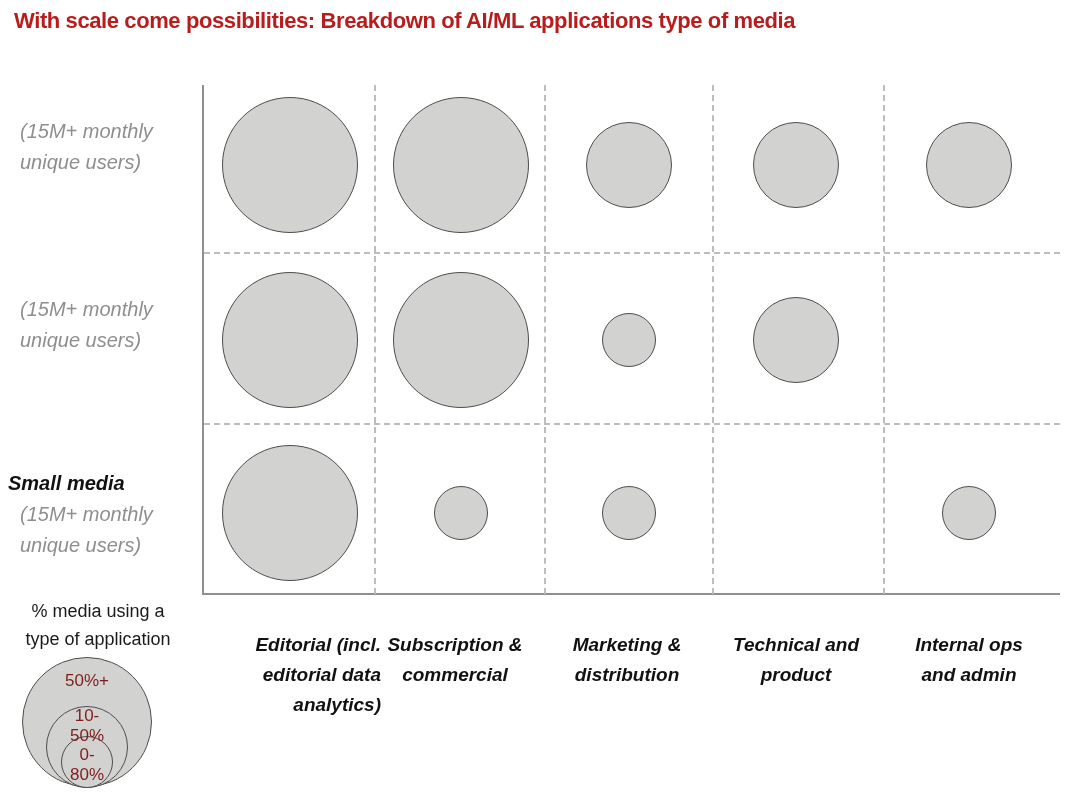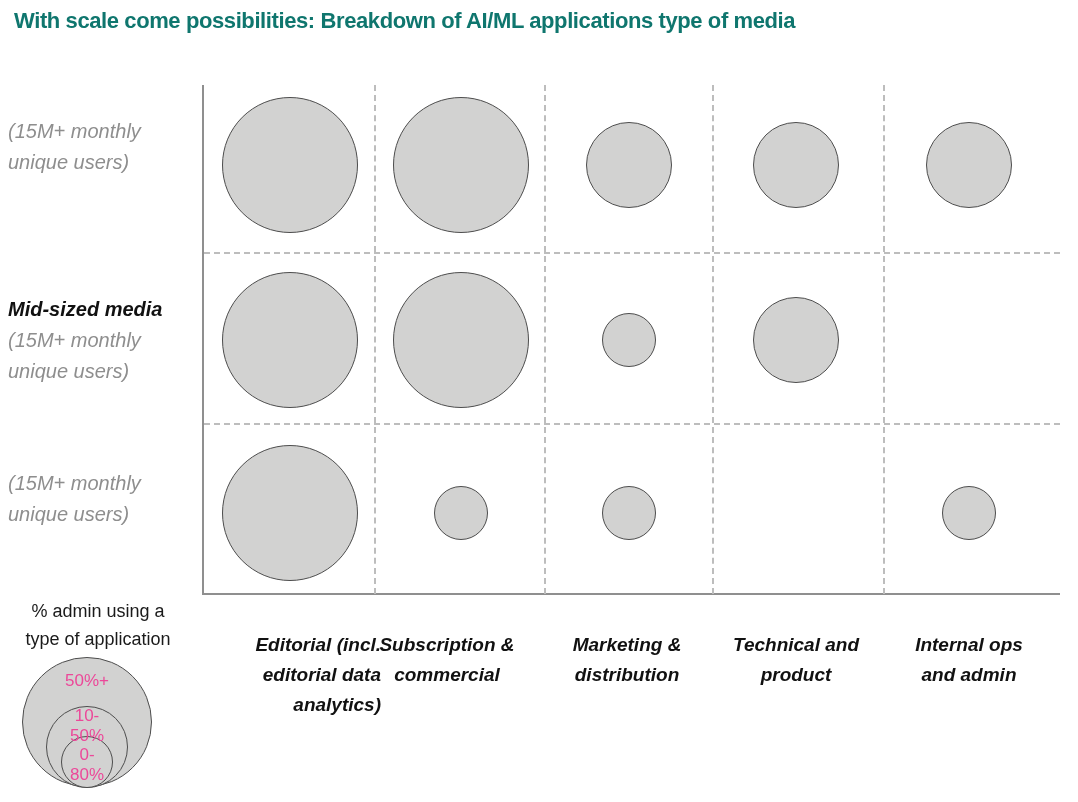--- a/index.html
+++ b/index.html
@@ -5,58 +5,58 @@
   html,body{margin:0;padding:0;}
   body{
     width:1078px;height:802px;position:relative;background:#ffffff;
     font-family:"Liberation Sans", sans-serif;overflow:hidden;
   }
   .abs{position:absolute;}
 
   
   .title{
     left:14px;top:8px;width:1050px;
-    font-size:22px;font-weight:bold;color:#0f766e;letter-spacing:-0.4px;
+    font-size:22px;font-weight:bold;color:#b91c1c;letter-spacing:-0.4px;
   }
 
   
   .axis-v{left:202px;top:85px;width:2px;height:510px;background:#8f8f8f;}
   .axis-h{left:202px;top:593px;width:858px;height:2px;background:#8f8f8f;}
   .vline{width:0;height:509px;top:85px;border-left:2px dashed #bdbdbd;}
   .hline{height:0;width:856px;left:204px;border-top:2px dashed #bdbdbd;}
 
   
   .bubble{
     position:absolute;border-radius:50%;
     background:#d2d2d1;border:1.5px solid #4d4d4d;box-sizing:border-box;
   }
 
   
   .rowlabel{left:8px;width:190px;line-height:31px;}
   .rowlabel .main{font-size:20px;font-weight:bold;font-style:italic;color:#111111;}
-  .rowlabel .sub{font-size:20px;font-style:italic;color:#8e8e8e;white-space:pre-line;}
+  .rowlabel .sub{font-size:20px;font-style:italic;color:#8e8e8e;white-space:pre-line;margin-left:12px;}
 
   
   .collabel{
     top:630px;width:182px;text-align:center;
     font-size:19px;font-weight:bold;font-style:italic;color:#111111;
     line-height:30px;white-space:pre-line;
   }
 
   
   .legend-title{
     left:0px;top:597px;width:196px;text-align:center;
     font-size:18px;color:#1a1a1a;line-height:28px;white-space:pre-line;
   }
   .ring{
     position:absolute;border-radius:50%;
     background:#d2d2d1;border:1.5px solid #4d4d4d;box-sizing:border-box;
   }
   .ring-label{
-    position:absolute;text-align:center;font-size:17px;color:#ec4899;
+    position:absolute;text-align:center;font-size:17px;color:#7f1d1d;
     transform:translate(-50%,-50%);
   }
 </style>
 </head>
 <body>
 
 <div class="abs title">With scale come possibilities: Breakdown of AI/ML applications type of media</div>
 
 <div class="abs" id="plot" style="left:0;top:0;width:1078px;height:802px;">
 
@@ -84,42 +84,42 @@
     <div class="bubble" title="0-10%" style="height: 54px; width: 54px; left: 434px; top: 486px;"></div>
     <div class="bubble" title="0-10%" style="height: 54px; width: 54px; left: 602px; top: 486px;"></div>
     <div class="bubble" title="0-10%" style="height: 54px; width: 54px; left: 942px; top: 486px;"></div>
   </div>
 
 <div class="abs rowlabel" style="top:116px;">
   <div class="sub">(15M+ monthly
 unique users)</div>
 </div>
 <div class="abs rowlabel" style="top:294px;">
-  <div class="main">Mid-sized media</div>
   <div class="sub">(15M+ monthly
 unique users)</div>
 </div>
 <div class="abs rowlabel" style="top:468px;">
+  <div class="main">Small media</div>
   <div class="sub">(15M+ monthly
 unique users)</div>
 </div>
 
 <div class="abs collabel" style="left:199px;text-align:right;">Editorial (incl.
 editorial data
 analytics)</div>
-<div class="abs collabel" style="left:356px;">Subscription &amp;
+<div class="abs collabel" style="left:364px;">Subscription &amp;
 commercial</div>
 <div class="abs collabel" style="left:536px;">Marketing &amp;
 distribution</div>
 <div class="abs collabel" style="left:705px;font-style:italic;">Technical and
 product</div>
 <div class="abs collabel" style="left:878px;">Internal ops
 and admin</div>
 
-<div class="abs legend-title">% admin using a
+<div class="abs legend-title">% media using a
 type of application</div>
 <div class="abs" style="left:0;top:0;width:0;height:0;">
   <div class="ring" style="left:22px;top:657px;width:130px;height:130px;"></div>
   <div class="ring" style="left:46px;top:706px;width:82px;height:82px;"></div>
   <div class="ring" style="left:61px;top:736px;width:52px;height:52px;"></div>
   <div class="ring-label" style="left:87px;top:681px;">50%+</div>
   <div class="ring-label" style="left:87px;top:726px;text-align:center;">10-50%</div>
   <div class="ring-label" style="left:87px;top:765px;">0-80%</div>
 </div>
 

